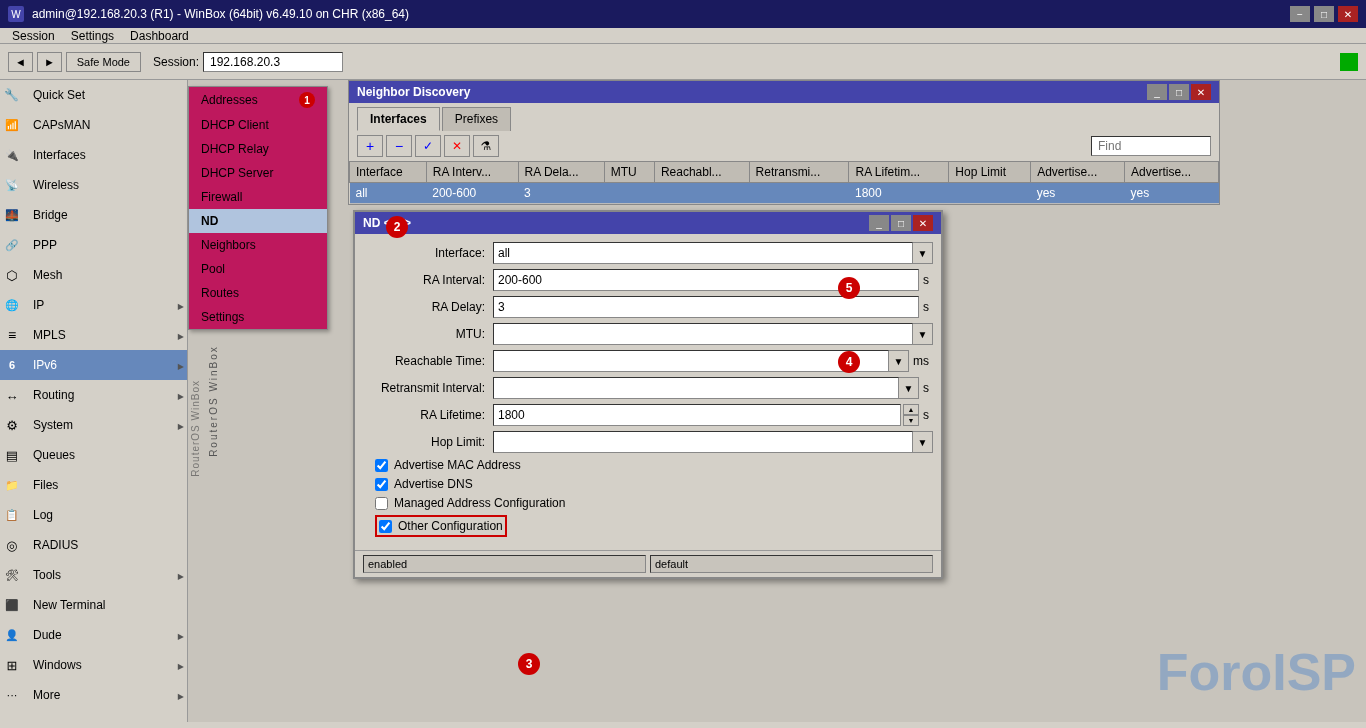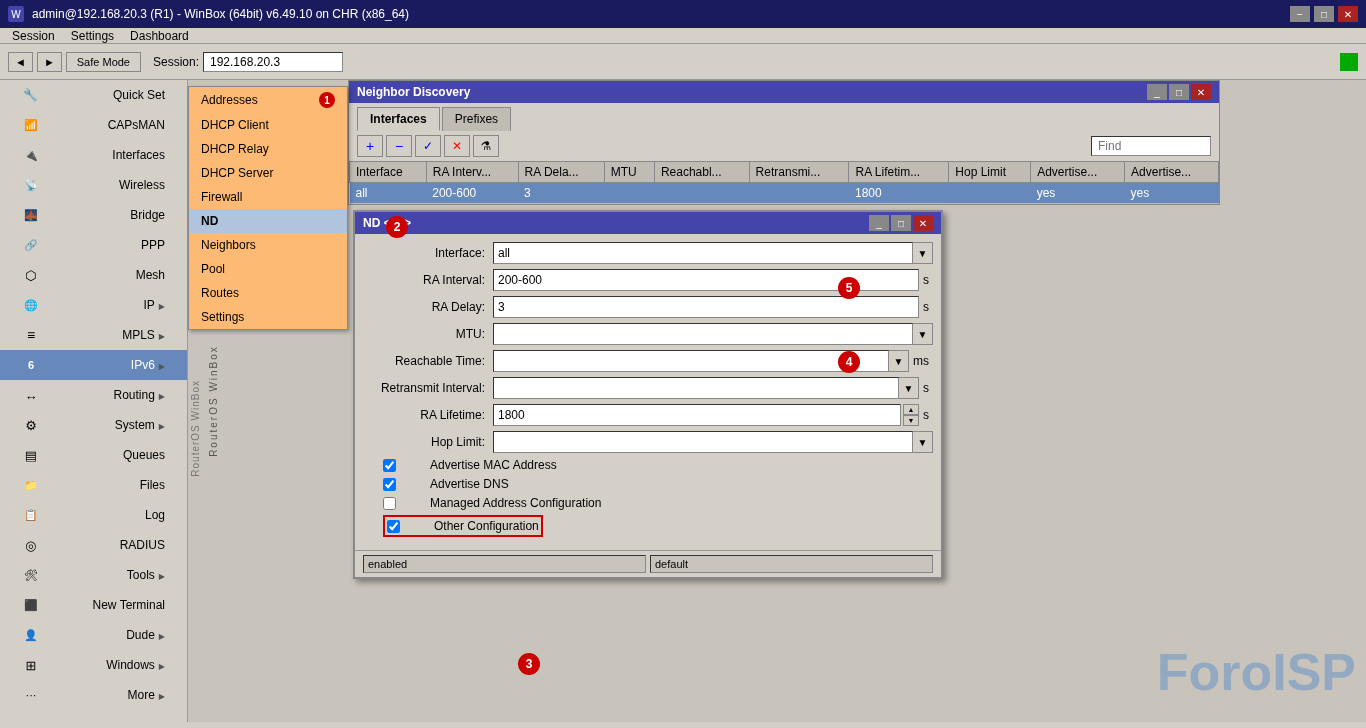--- a/index.html
+++ b/index.html
@@ -23,28 +23,28 @@
     .safe-mode-btn { background: #d4d0c8; border: 1px solid #888; padding: 3px 10px; font-size: 11px; cursor: pointer; }
     .session-label { font-size: 12px; margin-left: 8px; }
     .session-input { border: 1px inset #888; background: white; padding: 2px 6px; font-size: 12px; width: 140px; }
     .green-square { width: 18px; height: 18px; background: #00aa00; margin-left: auto; }
 
     
     .main-layout { display: flex; height: calc(728px - 86px); }
 
     
     .sidebar { width: 188px; background: #d4d0c8; border-right: 1px solid #999; overflow-y: auto; flex-shrink: 0; }
-    .sidebar-item { display: flex; align-items: center; padding: 4px 22px; cursor: pointer; height: 30px; gap: 4px; text-align: right; }
+    .sidebar-item { display: flex; align-items: center; padding: 4px 3px; cursor: pointer; height: 30px; gap: 12px; }
     .sidebar-item.highlighted { background: #6688bb; color: white; }
     .sidebar-icon { width: 18px; height: 18px; display: flex; align-items: center; justify-content: center; flex-shrink: 0; }
     .sidebar-label { flex: 1; font-size: 12px; }
     .sidebar-badge { background: #cc0000; color: white; border-radius: 50%; width: 16px; height: 16px; display: flex; align-items: center; justify-content: center; font-size: 10px; font-weight: bold; }
 
     
-    .submenu { position: absolute; left: 188px; background: #fdba74; border: 1px solid #888; z-index: 100; width: 160px; box-shadow: 2px 2px 4px rgba(0,0,0,0.3); }
+    .submenu { position: absolute; left: 188px; background: #be185d; border: 1px solid #888; z-index: 100; width: 140px; box-shadow: 2px 2px 4px rgba(0,0,0,0.3); }
     .submenu-item { padding: 5px 12px; cursor: pointer; font-size: 12px; display: flex; align-items: center; justify-content: space-between; }
     .submenu-item.highlighted-sub { background: #b0c4de; font-weight: bold; }
 
     
     .content { flex: 1; background: #c8c4bc; position: relative; overflow: hidden; }
 
     
     .nd-outer { position: absolute; top: 4px; left: 0; width: 940px; background: #d4d0c8; border: 1px solid #888; }
     .nd-outer-title { background: #4444aa; color: white; padding: 3px 8px; display: flex; align-items: center; justify-content: space-between; font-size: 12px; font-weight: bold; }
     .nd-outer-title-btns { display: flex; gap: 2px; }
@@ -77,21 +77,21 @@
 
     .nd-dialog-body { display: flex; padding: 8px; gap: 8px; }
     .nd-form { flex: 1; }
     .form-row { display: flex; align-items: center; margin-bottom: 5px; }
     .form-label { width: 130px; text-align: right; padding-right: 8px; font-size: 12px; flex-shrink: 0; }
     .form-input { flex: 1; border: 1px inset #888; background: white; padding: 2px 4px; font-size: 12px; height: 22px; }
     .form-input-with-btn { display: flex; flex: 1; }
     .form-input-with-btn input { flex: 1; border: 1px inset #888; background: white; padding: 2px 4px; font-size: 12px; height: 22px; }
     .form-input-with-btn .dropdown-btn { width: 20px; height: 22px; border: 1px solid #888; border-left: none; background: #d4d0c8; cursor: pointer; display: flex; align-items: center; justify-content: center; font-size: 10px; }
     .form-unit { padding: 2px 4px; font-size: 12px; }
-    .form-checkbox-row { display: flex; align-items: center; margin-bottom: 5px; margin-left: 20px; gap: 28px; }
+    .form-checkbox-row { display: flex; align-items: center; margin-bottom: 5px; margin-left: 12px; }
     .form-checkbox-row input { margin-right: 6px; }
     .form-checkbox-row.highlighted { border: 2px solid #cc0000; padding: 2px; }
 
     
     .action-btns { display: flex; flex-direction: column; gap: 4px; width: 80px; flex-shrink: 0; }
     .action-btn { width: 80px; height: 28px; border: 1px solid #888; background: #d4d0c8; cursor: pointer; font-size: 12px; }
 
     
     .nd-dialog-bottom { display: flex; padding: 4px 8px; border-top: 1px solid #999; font-size: 12px; }
     .bottom-field { flex: 1; border: 1px inset #888; background: #c8c4bc; padding: 2px 4px; font-size: 11px; }

